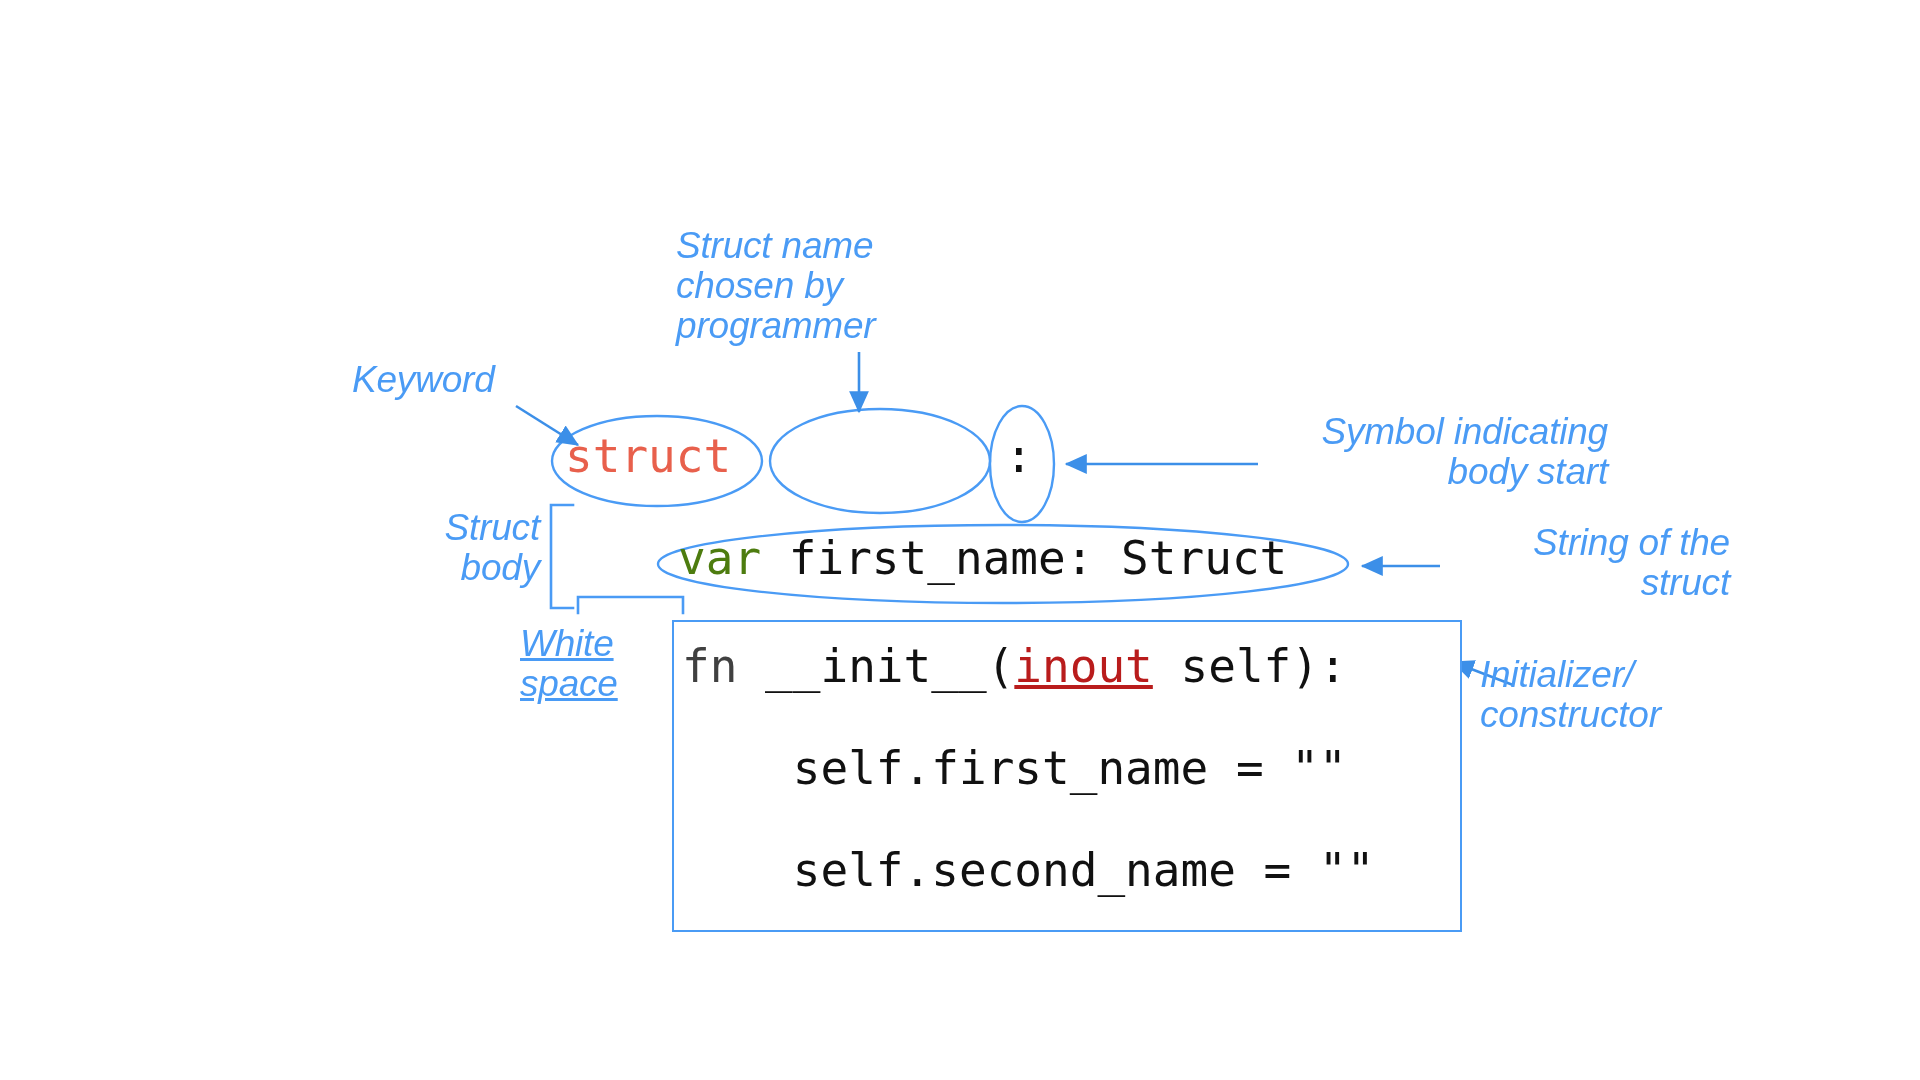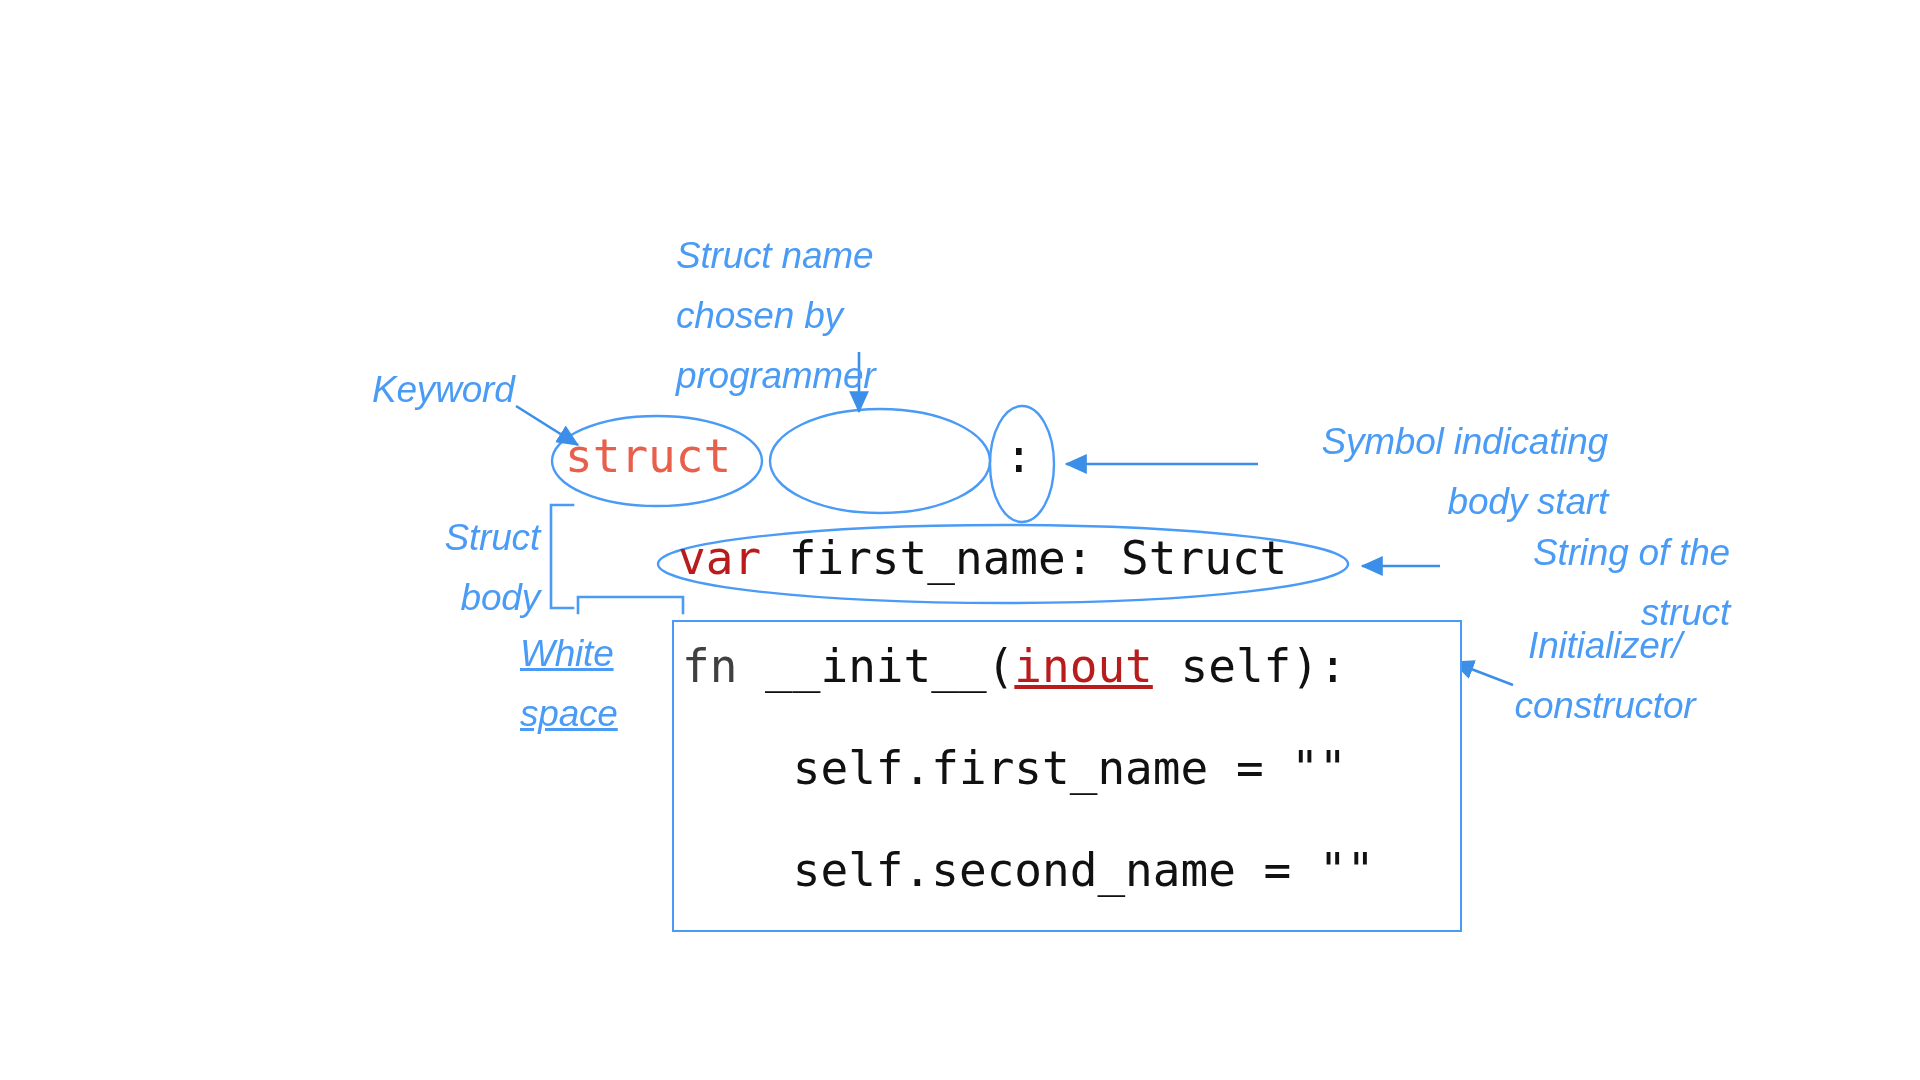--- a/index.html
+++ b/index.html
@@ -30,45 +30,45 @@
   }
 
   
   .anno {
     position: absolute;
     color: #4A9BF5;
     font-family: "Liberation Sans", sans-serif;
     font-style: italic;
     font-weight: 400;
     font-size: 37px;
-    line-height: 60px;
+    line-height: 40px;
     white-space: pre-line;
     letter-spacing: -0.2px;
   }
 
-  #anno-keyword       { left: 372px;  top: 360px; width: 200px; text-align: left; }
+  #anno-keyword       { left: 352px;  top: 360px; width: 200px; text-align: left; }
   #anno-structname    { left: 676px;  top: 226px; width: 240px; text-align: left; }
   #anno-symbol        { left: 1268px; top: 412px; width: 340px; text-align: right; }
   #anno-structbody    { left: 380px;  top: 508px; width: 160px; text-align: right; }
   #anno-member        { left: 1440px; top: 523px; width: 290px; text-align: right; }
   #anno-whitespace    { left: 520px;  top: 624px; width: 140px; text-align: left; text-decoration: underline; }
-  #anno-initializer   { left: 1480px; top: 616px; width: 250px; text-align: center; }
+  #anno-initializer   { left: 1480px; top: 655px; width: 250px; text-align: left; }
 
   
   .code {
     position: absolute;
     font-family: "DejaVu Sans Mono", "Liberation Mono", monospace;
     font-size: 46px;
     line-height: 56px;
     color: #111111;
     white-space: pre;
     letter-spacing: 0px;
   }
   .kw-struct { color: #E8604C; }
-  .kw-var    { color: #b91c1c; margin-top: 12px; }
+  .kw-var    { color: #4d7c0f; margin-top: 12px; }
   .kw-fn     { color: #404040; }
   .kw-inout  { color: #b91c1c; text-decoration: underline; }
 
   #line-struct { left: 565px;  top: 428px; }
   #line-person { left: 792px;  top: 428px; }
   #line-colon  { left: 1005px; top: 428px; }
   #line-var    { left: 678px;  top: 530px; }
 
   
   #code-box {

